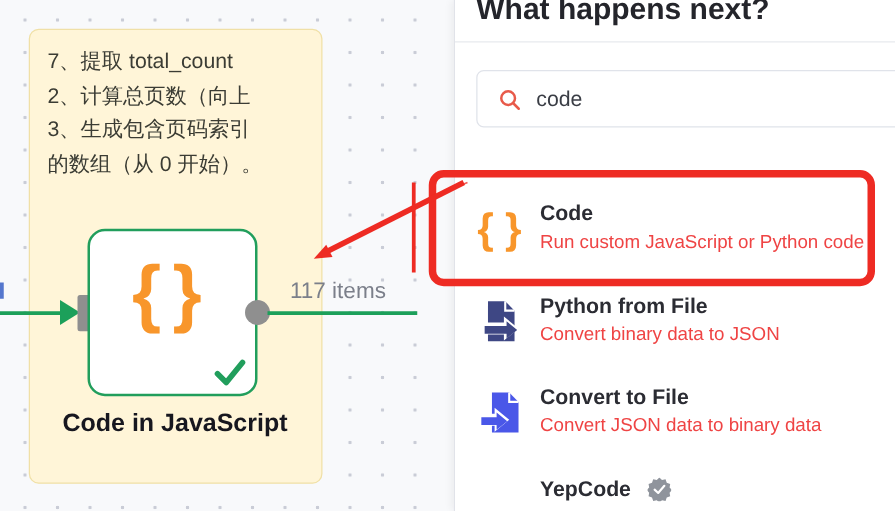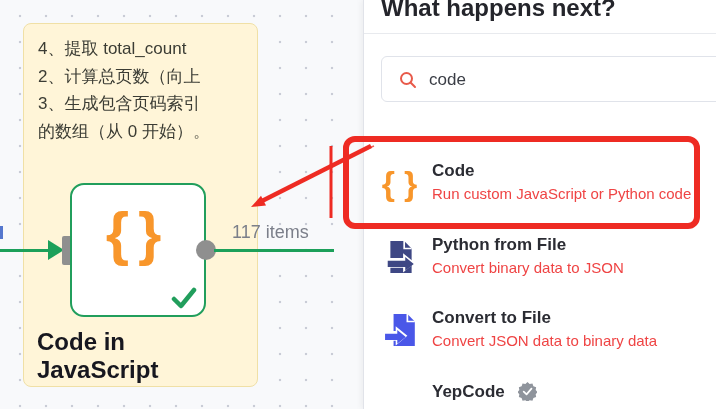--- a/index.html
+++ b/index.html
@@ -25,22 +25,22 @@
     border-left:16px solid #1CA05A; border-top:10px solid transparent; border-bottom:10px solid transparent; }
   .port-in  { position:absolute; left:62px; top:236px; width:13px; height:29px; background:#8F8F8F; border-radius:2px; }
   .port-out { position:absolute; left:196px; top:240px; width:20px; height:20px; background:#8F8F8F; border-radius:50%; }
   .node {
     position:absolute; left:70px; top:183px; width:136px; height:134px;
     background:#fff; border:2.5px solid #219E5C; border-radius:14px;
   }
   .node-braces { position:absolute; left:0; top:14px; width:100%; text-align:center;
     font-size:60px; font-weight:bold; color:#F8962B; letter-spacing:9px; }
   .node-check { position:absolute; right:7px; bottom:6px; }
-  .node-label { position:absolute; left:37px; top:328px; width:206px; 
-    font-size:24px; font-weight:bold; color:#17171F; }
+  .node-label { position:absolute; left:37px; top:328px; width:206px; text-align:center;
+    font-size:20px; font-weight:bold; color:#17171F; }
   .items-badge { position:absolute; left:232px; top:222px; font-size:18px; color:#7B7F8A; white-space:nowrap; }
   .edge-fragment { position:absolute; left:0; top:226px; width:3px; height:13px; background:#5577CE; }
 
   
   .panel {
     position:absolute; left:333px; top:0; width:383px; height:409px; overflow:hidden;
     background:#fff; border-left:1px solid #E1E3E9; box-shadow:-2px 0 6px rgba(0,0,0,.05);margin-left:30px;
   }
   .panel-title { position:absolute; left:17px; top:-6px; font-size:24px; font-weight:700; color:#24252B; white-space:nowrap; }
   .panel-divider { position:absolute; left:0; top:33px; width:383px; height:1px; background:#E8EAEE; }
@@ -65,21 +65,21 @@
   
   .annotation { position:absolute; left:0; top:0; width:716px; height:409px; pointer-events:none; z-index:10; }
 </style>
 </head>
 <body>
 
 <div class="canvas">
 
   <div class="sticky">
     <div class="sticky-text">
-      <div>4、提取 total_count</div>
+      <div>7、提取 total_count</div>
       <div>2、计算总页数（向上</div>
       <div>3、生成包含页码索引</div>
       <div>的数组（从 0 开始）。</div>
     </div>
   </div>
 
   <div class="edge-fragment"></div>
 
   <div class="edge-in"></div>
   <div class="edge-arrowhead"></div>

